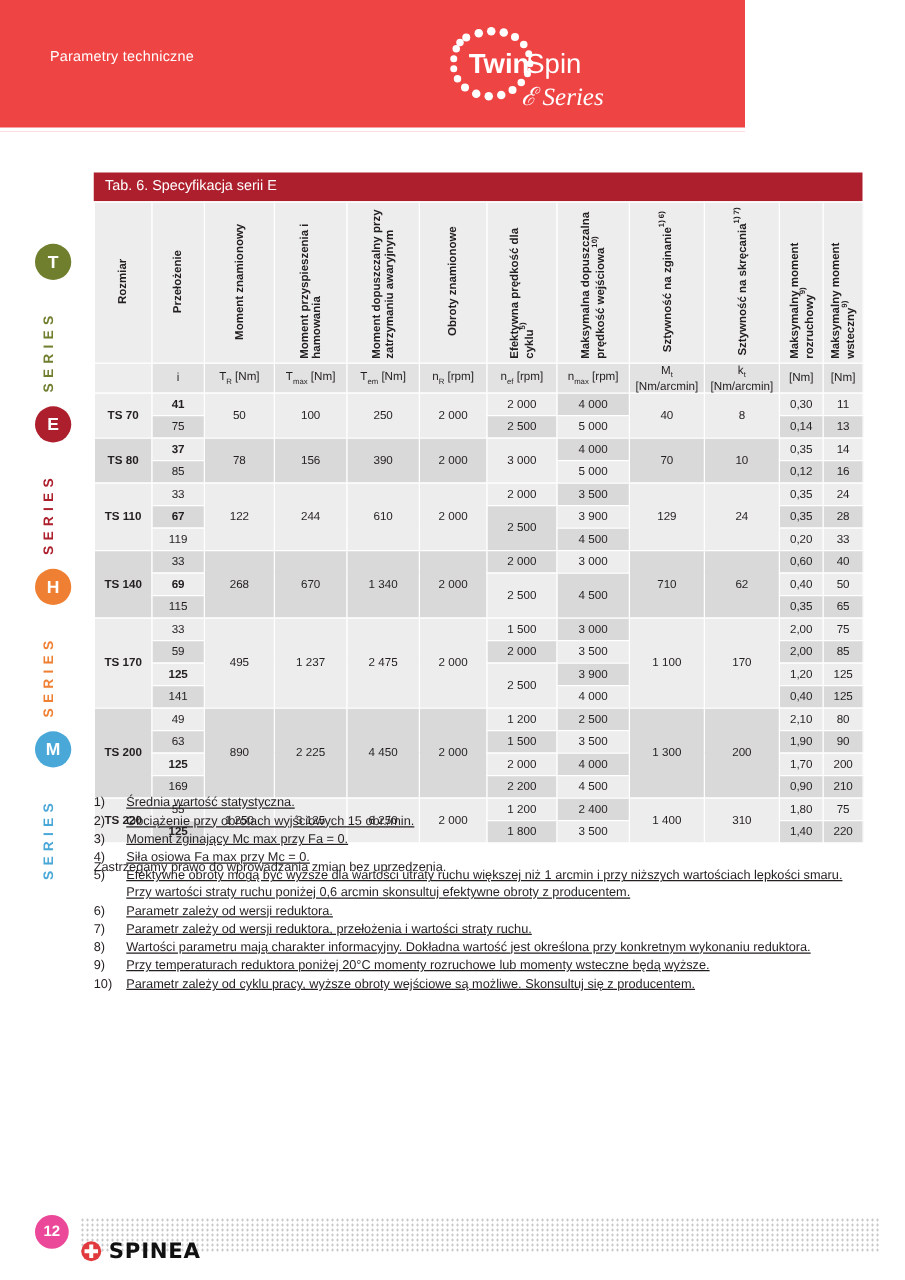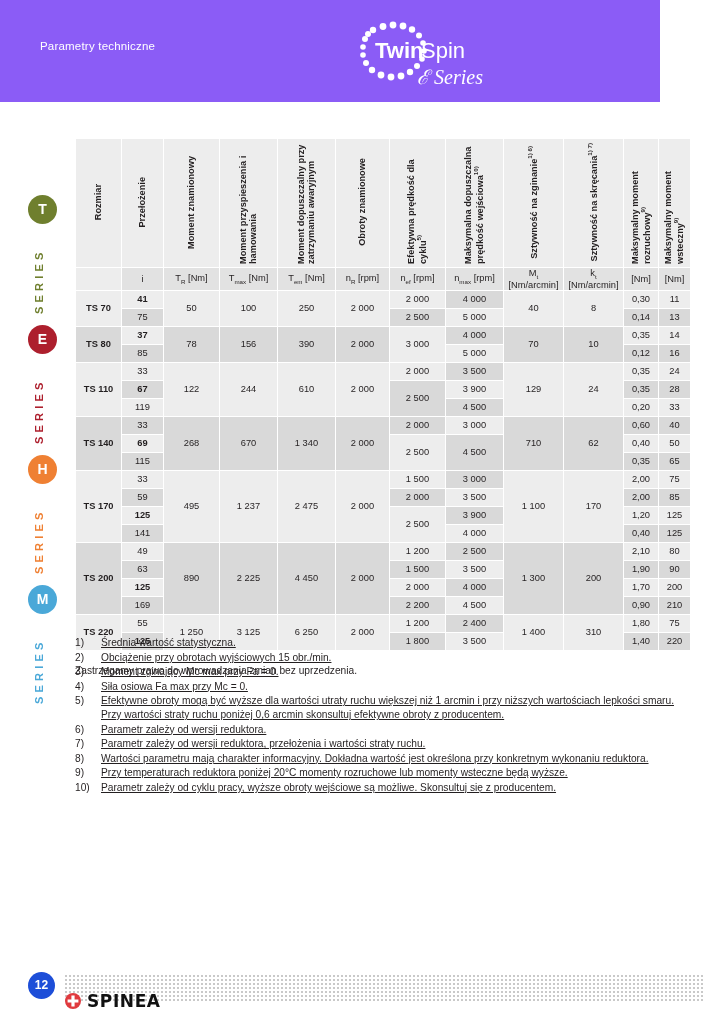--- a/index.html
+++ b/index.html
@@ -3,21 +3,21 @@
 <meta charset="utf-8">
 <style>
   html,body{margin:0;padding:0;}
   body{
     width:724px;height:1024px;background:#ffffff;
     font-family:"Liberation Sans",sans-serif;
     color:#231f20;overflow:hidden;position:relative;
   }
 
   
-  .topband{position:absolute;left:0;top:0;width:660px;height:105px;background:#8b5cf6;}
+  .topband{position:absolute;left:0;top:0;width:596px;height:105px;background:#ef4444;}
   .topband .hairline{position:absolute;left:0;bottom:0;width:100%;height:3px;background:#ffffff;}
   .topband-title{
     position:absolute;left:40px;top:40px;color:#ffffff;font-size:11.5px;letter-spacing:.2px;
   }
   .logo{position:absolute;left:325px;top:18px;width:170px;height:76px;}
   .logo svg{display:block;}
 
   
   .rail{position:absolute;left:22px;top:195px;width:46px;}
   .rail-group{position:relative;margin-bottom:10px;height:120px;}
@@ -65,21 +65,21 @@
   }
   .notes{position:absolute;left:75px;top:636px;width:620px;}
   .fn{display:flex;font-size:10.2px;line-height:13.6px;margin-bottom:1px;}
   .fn-n{width:26px;flex:none;}
   .fn-t{flex:1;text-decoration:underline;}
 
   
   .footer{position:absolute;left:0;bottom:0;width:724px;height:70px;}
   .pagecirc{
     position:absolute;left:28px;top:18px;width:27px;height:27px;border-radius:50%;
-    background:#1d4ed8;color:#fff;font-size:12px;font-weight:bold;
+    background:#ec4899;color:#fff;font-size:12px;font-weight:bold;
     text-align:center;line-height:27px;
   }
   .brand{position:absolute;left:64px;top:37px;display:flex;align-items:center;}
   .brand-txt{font-size:17px;font-weight:bold;letter-spacing:.6px;color:#111;font-family:"DejaVu Sans",sans-serif;}
   .dots{
     position:absolute;left:64px;top:20px;width:640px;height:28px;
     background-image:radial-gradient(#c9c9c9 .8px,transparent .9px);
     background-size:4px 4px;z-index:-1;
   }
 </style>
@@ -133,20 +133,21 @@
     <div class="badge" style="background:#ef8033">H</div>
     <div class="rail-label" style="color:#ef8033">SERIES</div>
   </div>
   <div class="rail-group">
     <div class="badge" style="background:#4aa8d8">M</div>
     <div class="rail-label" style="color:#4aa8d8">SERIES</div>
   </div>
 </div>
 
 <div class="tablewrap">
+  <div class="tabtitle">Tab. 6. Specyfikacja serii E</div>
   <table class="spec">
     <colgroup>
       <col style="width:46px">
         <col style="width:42px">
         <col style="width:56px">
         <col style="width:58px">
       <col style="width:58px">
         <col style="width:54px">
         <col style="width:56px">
         <col style="width:58px">

